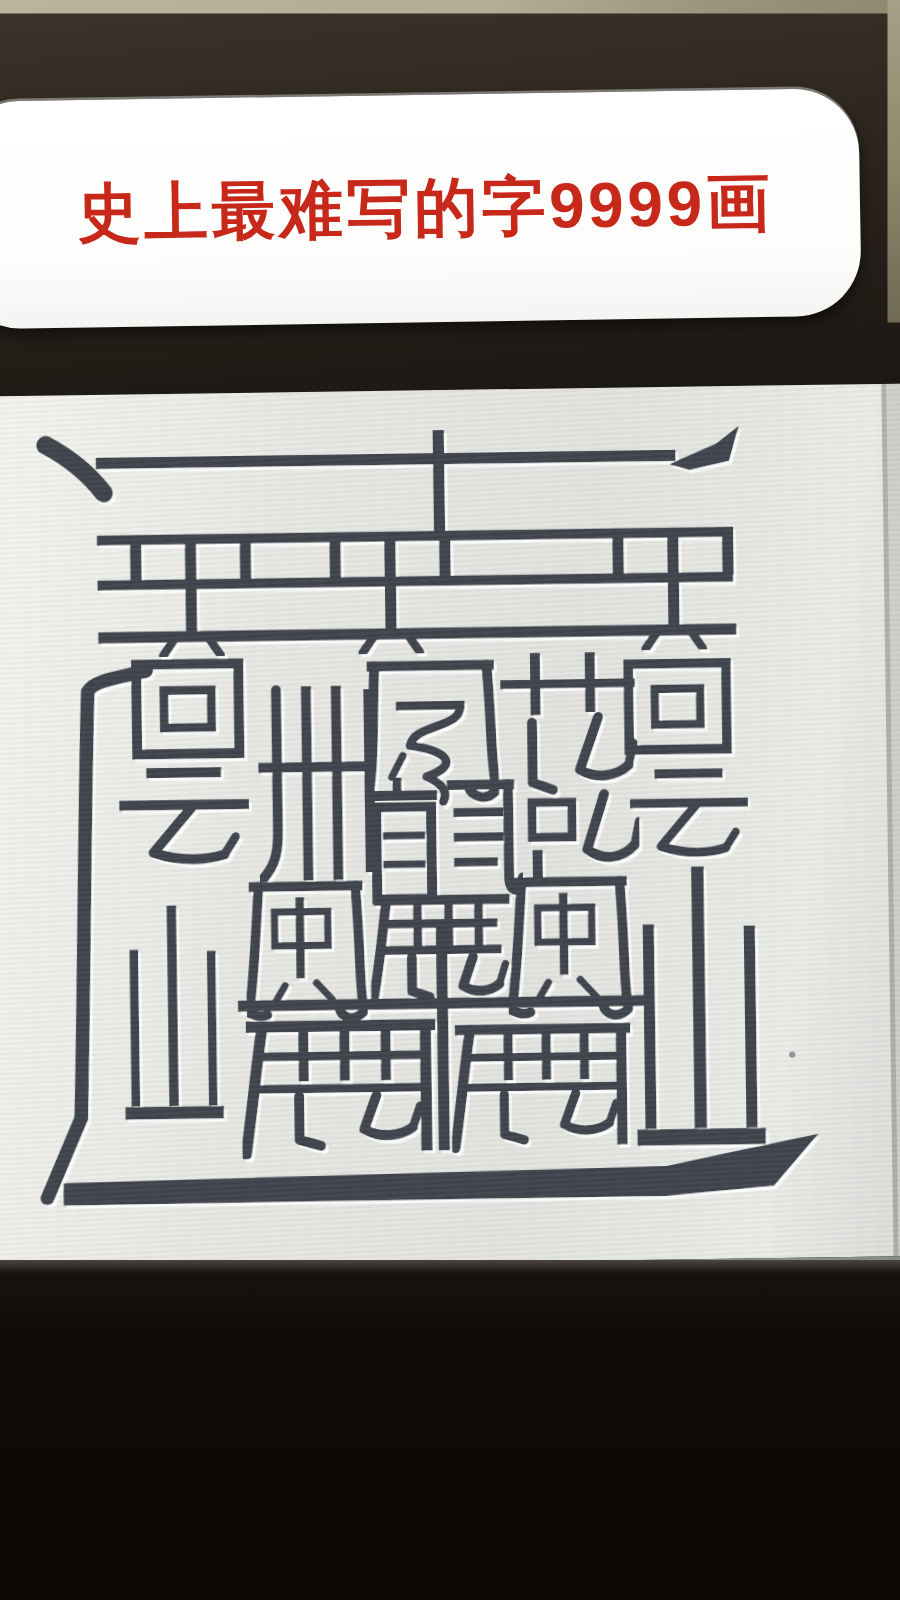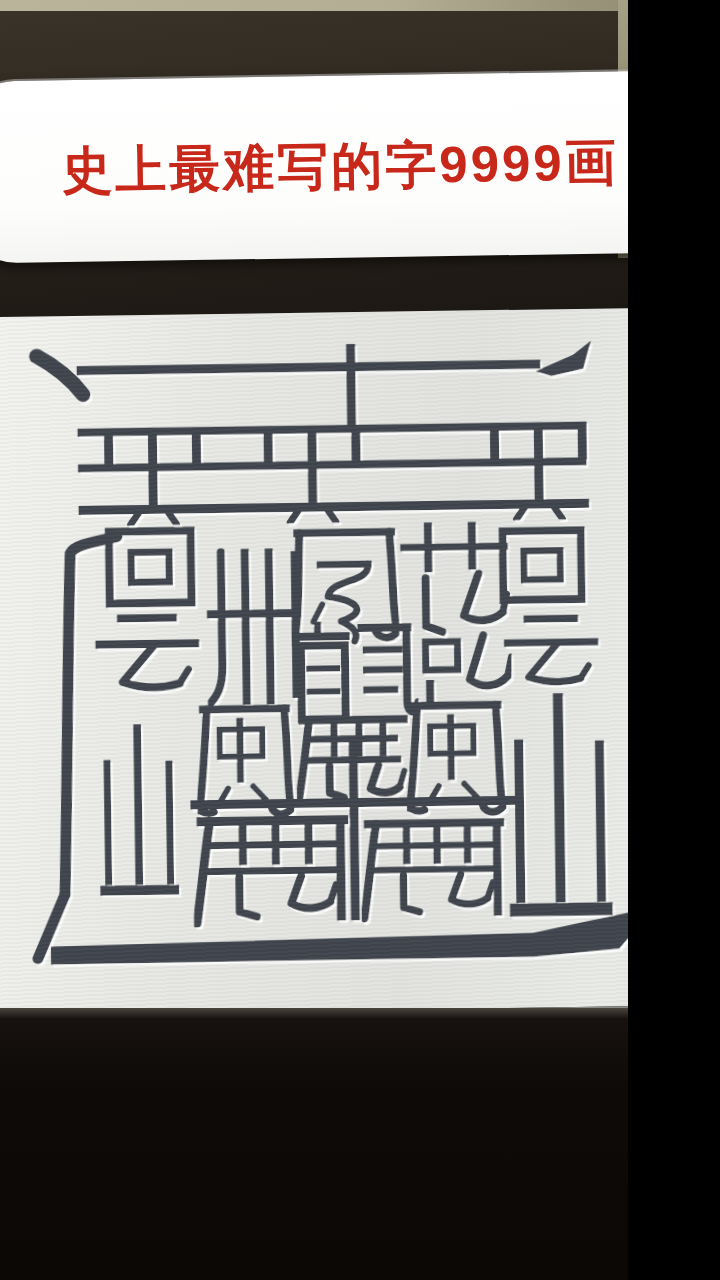--- a/index.html
+++ b/index.html
@@ -1,16 +1,16 @@
 <!DOCTYPE html>
 <html style="--ink: #3a4048;"><head>
 <meta charset="utf-8">
 <style>
   html,body{margin:0;padding:0;background:#000;}
-  .stage{position:relative;width:628px;height:1280px;overflow:hidden;
+  .stage{position:relative;width:720px;height:1280px;overflow:hidden;
          background:#0b0806;font-family:"Liberation Sans",sans-serif;}
 
   
   .table-strip{position:absolute;left:0;top:0;width:720px;height:11px;
                background:linear-gradient(90deg,#b9b49a 0%,#b3ae93 55%,#9a957a 80%,#8e896e 100%);}
   .table-edge-right{position:absolute;right:0;top:0;width:10px;height:258px;
                     background:linear-gradient(180deg,#a5a086 0%,#8f8a6d 50%,#6e6a54 100%);z-index:1;}
   .dark-top{position:absolute;left:0;top:11px;width:720px;height:322px;
             background:linear-gradient(175deg,#3a3329 0%,#2c251d 45%,#191511 100%);}
 

